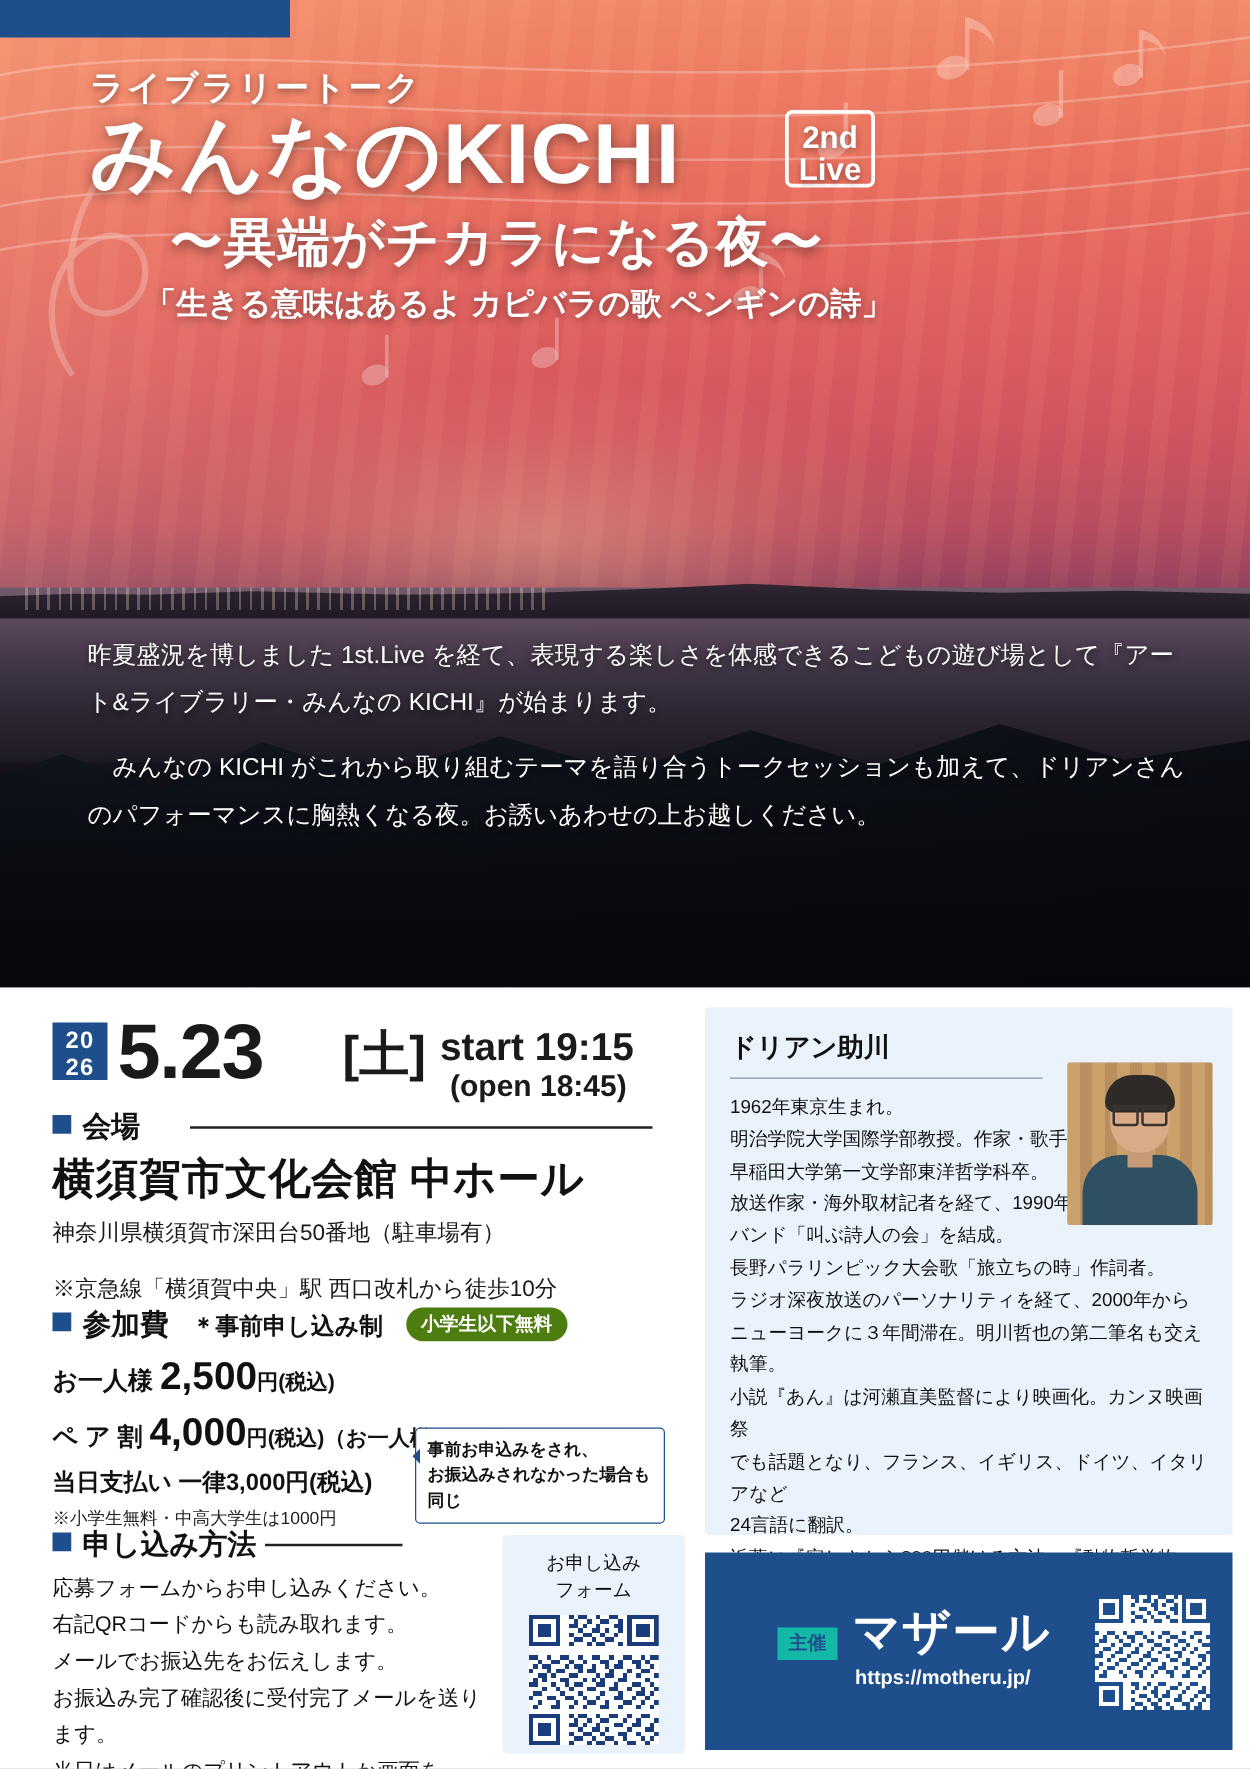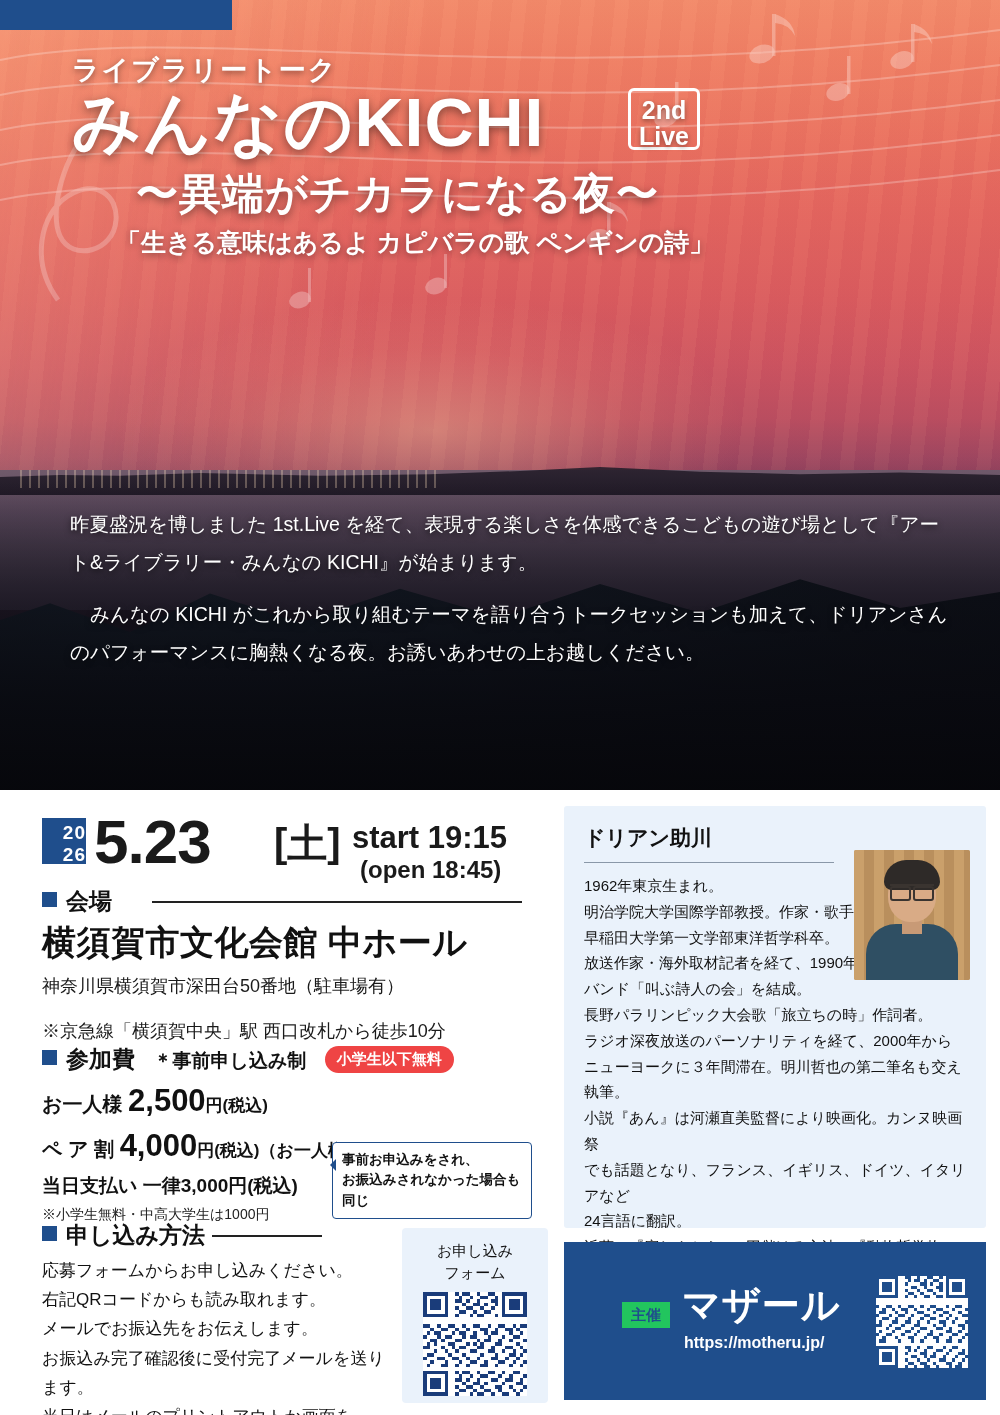--- a/index.html
+++ b/index.html
@@ -129,21 +129,21 @@
   
   .lower { position: absolute; left:0; top: 790px; width: 1000px; height: 625px; background:#fff; }
 
   
   .left-col { position: absolute; left: 0; top: 0; width: 560px; height: 625px; }
 
   .date-row { position: absolute; left: 42px; top: 22px; width: 510px; height: 62px; }
   .year-box {
     position: absolute; left: 0; top: 6px;
     width: 44px; height: 46px; background: #1f4e8c; color: #fff;
-    font-weight: bold; font-size: 19px; text-align: right;
+    font-weight: bold; font-size: 19px; text-align: center;
     line-height: 1.15; padding-top: 4px; letter-spacing: 1px;
   }
   .big-date {
     position: absolute; left: 52px; top: -6px;
     font-size: 62px; font-weight: bold; color: #1a1a1a; letter-spacing: -1px; text-align: right;
   }
   .day-bracket {
     position: absolute; left: 232px; top: 4px;
     font-size: 40px; font-weight: bold; color: #1a1a1a;
   }
@@ -166,21 +166,21 @@
     position: absolute; left: 110px; right: 0; top: 15px; height: 2px; background: #222;
   }
 
   .venue-block { position: absolute; left: 42px; top: 96px; width: 480px; }
   .venue-name { font-size: 34px; font-weight: bold; color: #111; margin-top: 6px; letter-spacing: 0.5px;}
   .venue-addr { font-size: 18px; color: #1a1a1a; line-height: 1.6; margin-top: 6px; }
 
   .fee-block { position: absolute; left: 42px; top: 254px; width: 480px; }
   .fee-head-extra { font-size: 19px; font-weight: bold; color: #111; margin-left: 14px; }
   .free-pill {
-    display: inline-block; background: #ef4444; color: #fff; border-radius: 14px;
+    display: inline-block; background: #4d7c0f; color: #fff; border-radius: 14px;
     font-size: 15px; font-weight: bold; padding: 4px 12px; margin-left: 14px; vertical-align: 3px;
   }
   .fee-line { font-size: 20px; font-weight: bold; color: #111; margin-top: 9px; }
   .fee-line .amount { font-size: 31px; }
   .fee-line .small { font-size: 17px; }
   .fee-note { font-size: 14px; color: #222; margin-top: 7px; }
   .callout {
     position: absolute; left: 290px; top: 98px; width: 200px;
     border: 1px solid #1f4e8c; border-radius: 4px; padding: 7px 9px;
     font-size: 13.5px; font-weight: bold; color: #111; line-height: 1.5;
@@ -244,21 +244,21 @@
   .portrait .neck {
     position:absolute; left: 48px; bottom: 46px; width: 20px; height: 16px; background:#c89a76;
   }
 
   .sponsor-band {
     position: absolute; left: 4px; top: 452px; width: 422px; height: 158px;
     background: #1f4e8c;
   }
   .shusai {
     position: absolute; left: 58px; top: 60px; width: 48px; height: 26px;
-    background: #22c55e; color: #1f4e8c; font-size: 15px; font-weight: bold;
+    background: #14b8a6; color: #1f4e8c; font-size: 15px; font-weight: bold;
     text-align: center; line-height: 26px;
   }
   .brand {
     position: absolute; left: 118px; top: 38px;
     color: #fff; font-size: 38px; font-weight: bold; letter-spacing: 1px;
   }
   .brand-url {
     position: absolute; left: 120px; top: 92px;
     color: #fff; font-size: 16px; font-weight: bold; text-align: right;
   }

